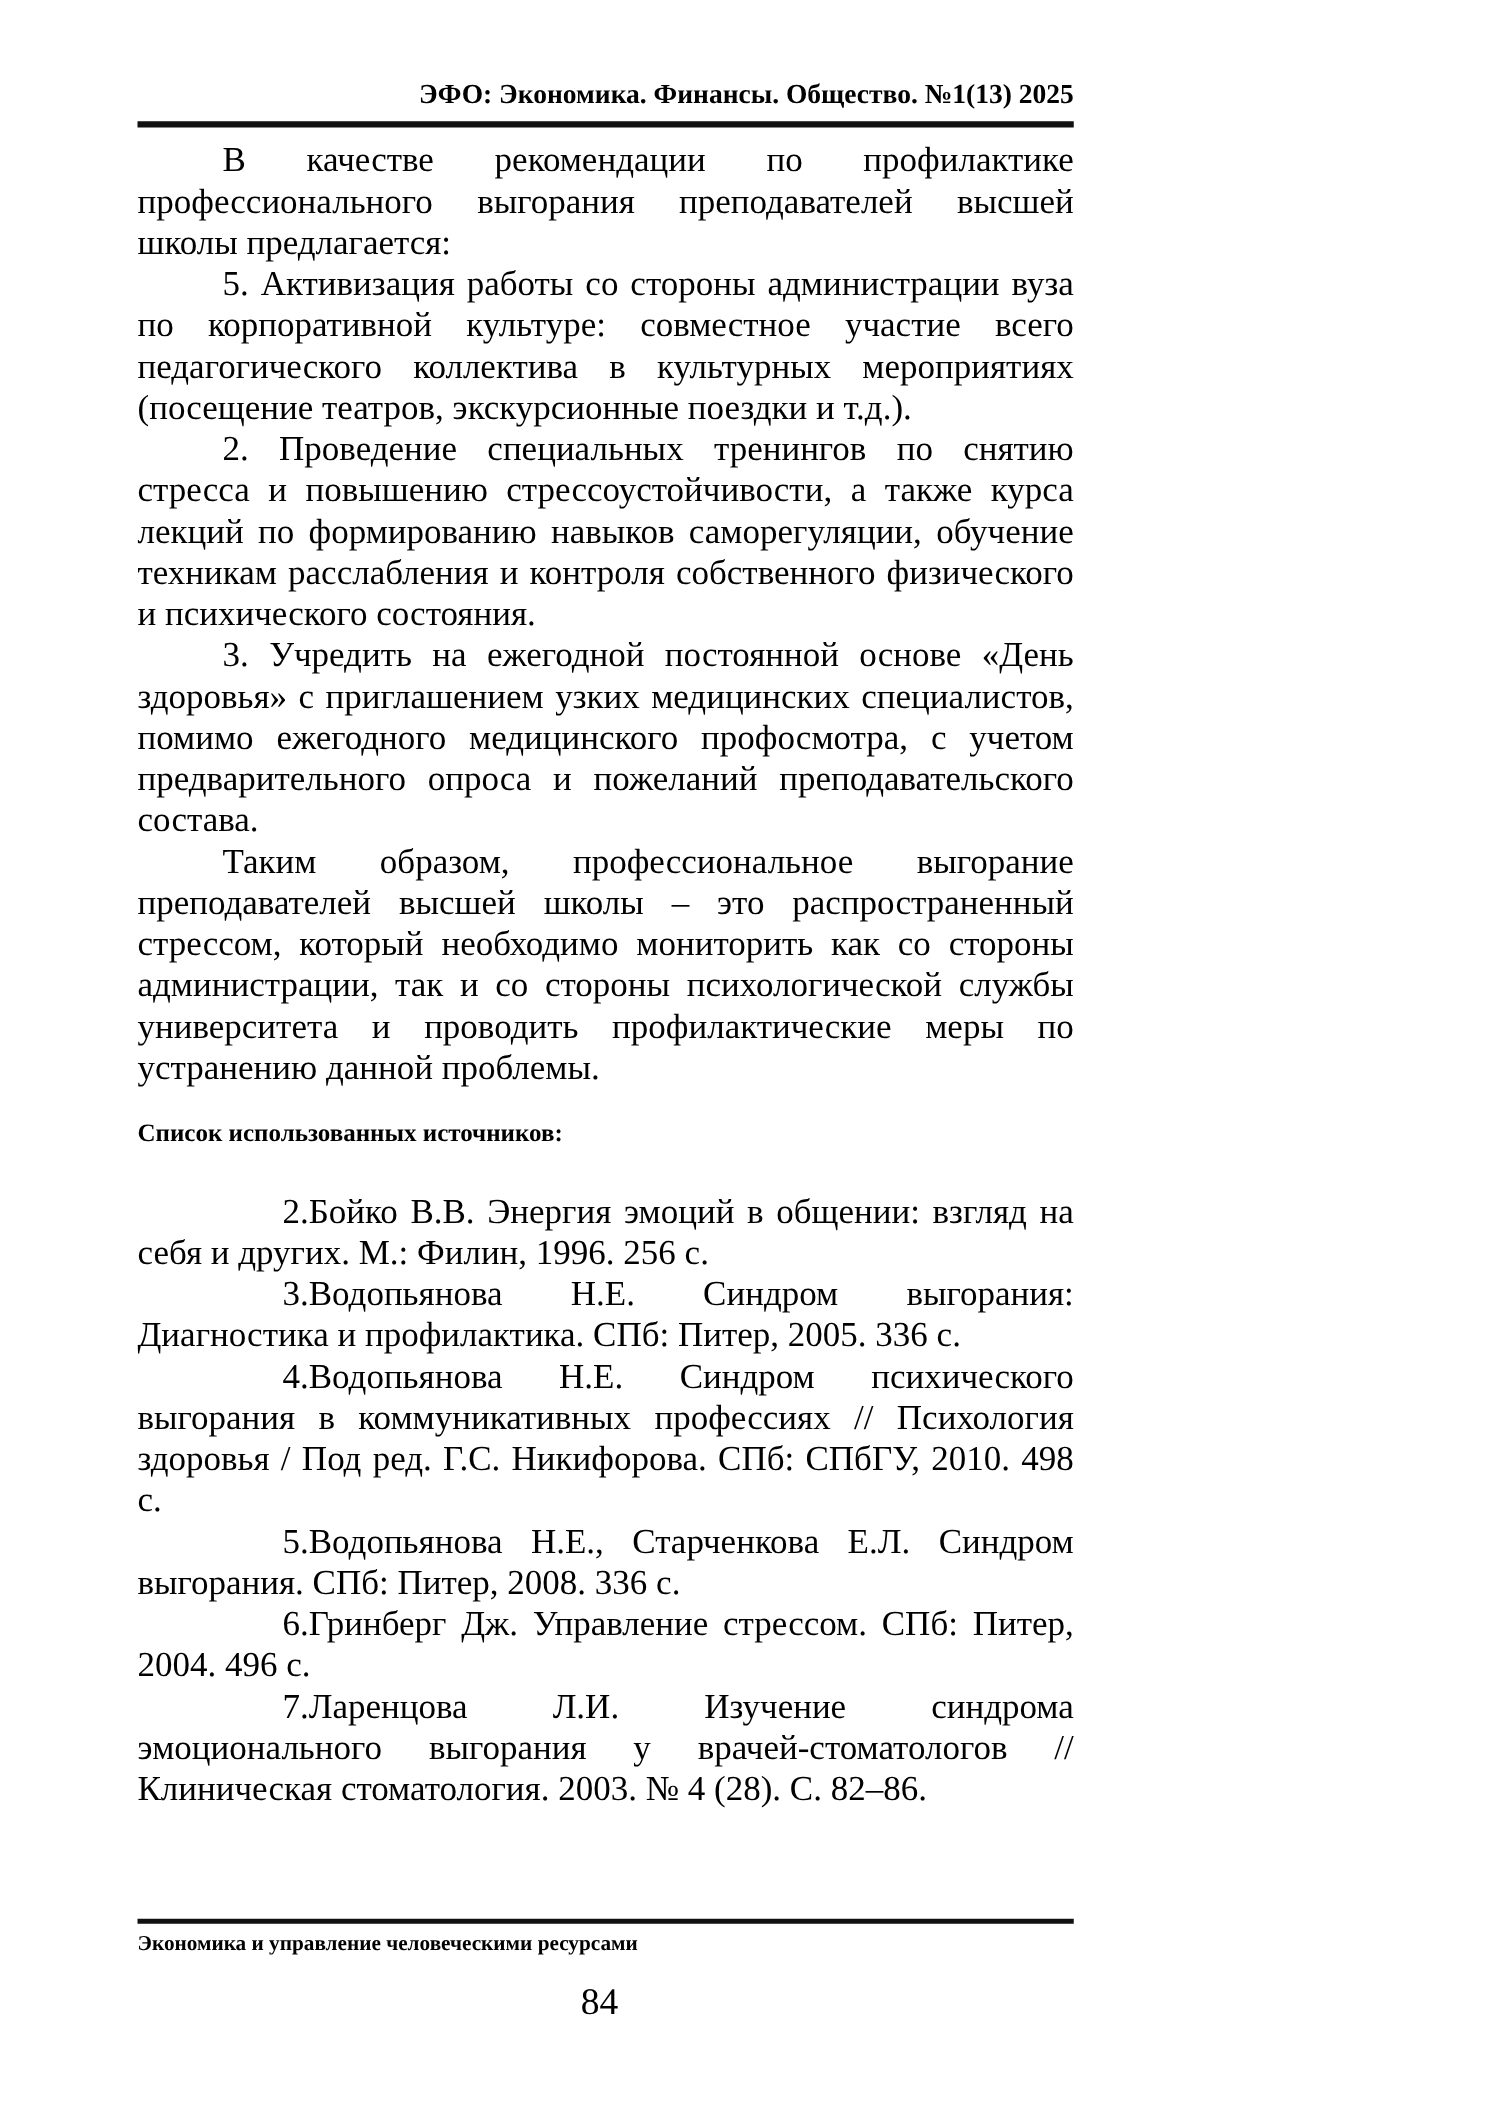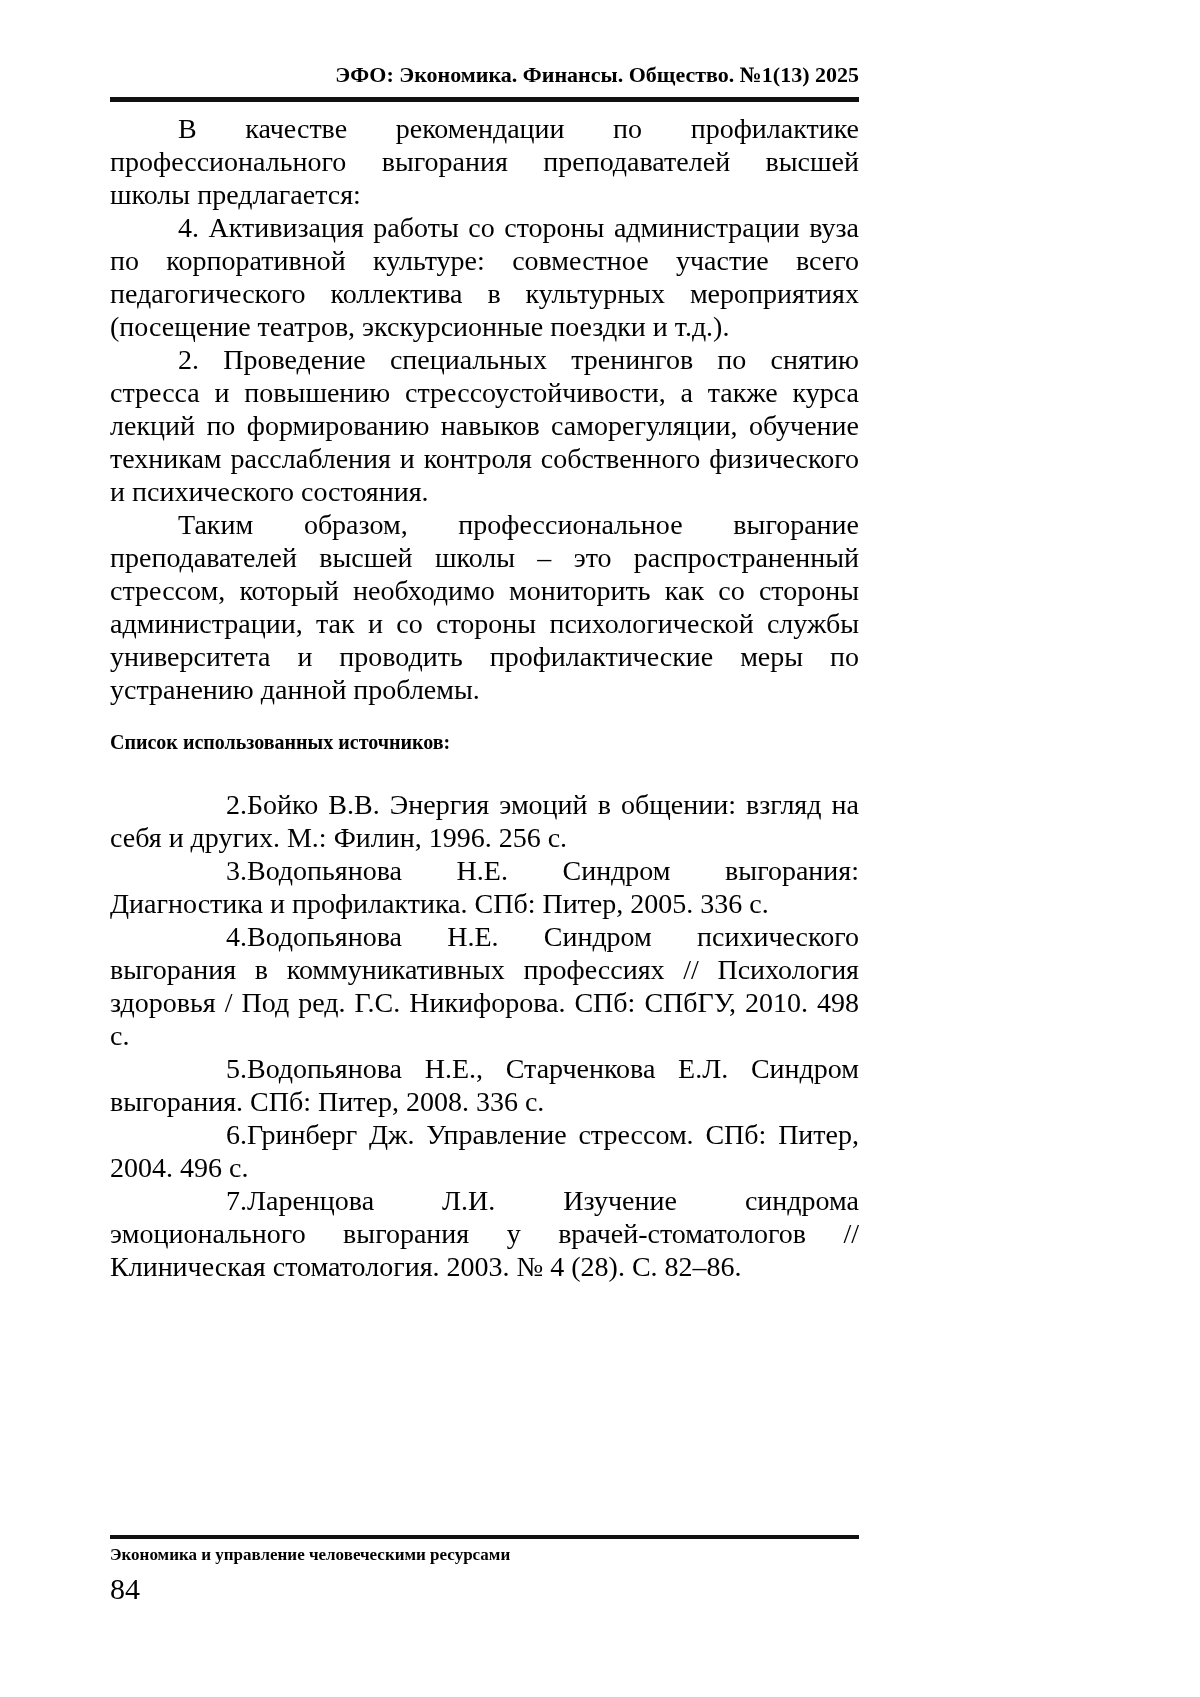--- a/index.html
+++ b/index.html
@@ -80,41 +80,42 @@
     height: 4px;
     background: #111111;
   }
   .footer-section {
     margin-top: 4px;
     font-weight: bold;
     font-size: 17px;
     line-height: 24px;
   }
   .footer-page-number {
-    margin-top: 5px;
-    text-align: left;
+    margin-top: 18px;
+    text-align: center;
     font-size: 30px;
     line-height: 34px;
     padding-right: 10px;
   }
 </style>
 </head>
 <body>
 
 <div class="page">
 
   <header class="page-header">
     <div class="journal-title">ЭФО: Экономика. Финансы. Общество. №1(13) 2025</div>
     <div class="header-rule"></div>
   </header>
 
   <main class="page-body">
     <p class="para">В качестве рекомендации по профилактике профессионального выгорания преподавателей высшей школы предлагается:</p>
-    <p class="para">4. Активизация работы со стороны администрации вуза по корпоративной культуре: совместное участие всего педагогического коллектива в культурных мероприятиях (посещение театров, экскурсионные поездки и т.д.).</p>
+    <p class="para">5. Активизация работы со стороны администрации вуза по корпоративной культуре: совместное участие всего педагогического коллектива в культурных мероприятиях (посещение театров, экскурсионные поездки и т.д.).</p>
     <p class="para">2. Проведение специальных тренингов по снятию стресса и повышению стрессоустойчивости, а также курса лекций по формированию навыков саморегуляции, обучение техникам расслабления и контроля собственного физического и психического состояния.</p>
+    <p class="para">3. Учредить на ежегодной постоянной основе «День здоровья» с приглашением узких медицинских специалистов, помимо ежегодного медицинского профосмотра, с учетом предварительного опроса и пожеланий преподавательского состава.</p>
     <p class="para">Таким образом, профессиональное выгорание преподавателей высшей школы – это распространенный стрессом, который необходимо мониторить как со стороны администрации, так и со стороны психологической службы университета и проводить профилактические меры по устранению данной проблемы.</p>
 
     <h2 class="refs-heading">Список использованных источников:</h2>
 
     <div class="refs">
       <p class="ref"><span class="ref-num">2.</span><span class="ref-text">Бойко В.В. Энергия эмоций в общении: взгляд на себя и других. М.: Филин, 1996. 256 с.</span></p>
       <p class="ref"><span class="ref-num">3.</span><span class="ref-text">Водопьянова Н.Е. Синдром выгорания: Диагностика и профилактика. СПб: Питер, 2005. 336 с.</span></p>
       <p class="ref"><span class="ref-num">4.</span><span class="ref-text">Водопьянова Н.Е. Синдром психического выгорания в коммуникативных профессиях // Психология здоровья / Под ред. Г.С. Никифорова. СПб: СПбГУ, 2010. 498 с.</span></p>
       <p class="ref"><span class="ref-num">5.</span><span class="ref-text">Водопьянова Н.Е., Старченкова Е.Л. Синдром выгорания. СПб: Питер, 2008. 336 с.</span></p>
       <p class="ref"><span class="ref-num">6.</span><span class="ref-text">Гринберг Дж. Управление стрессом. СПб: Питер, 2004. 496 с.</span></p>

